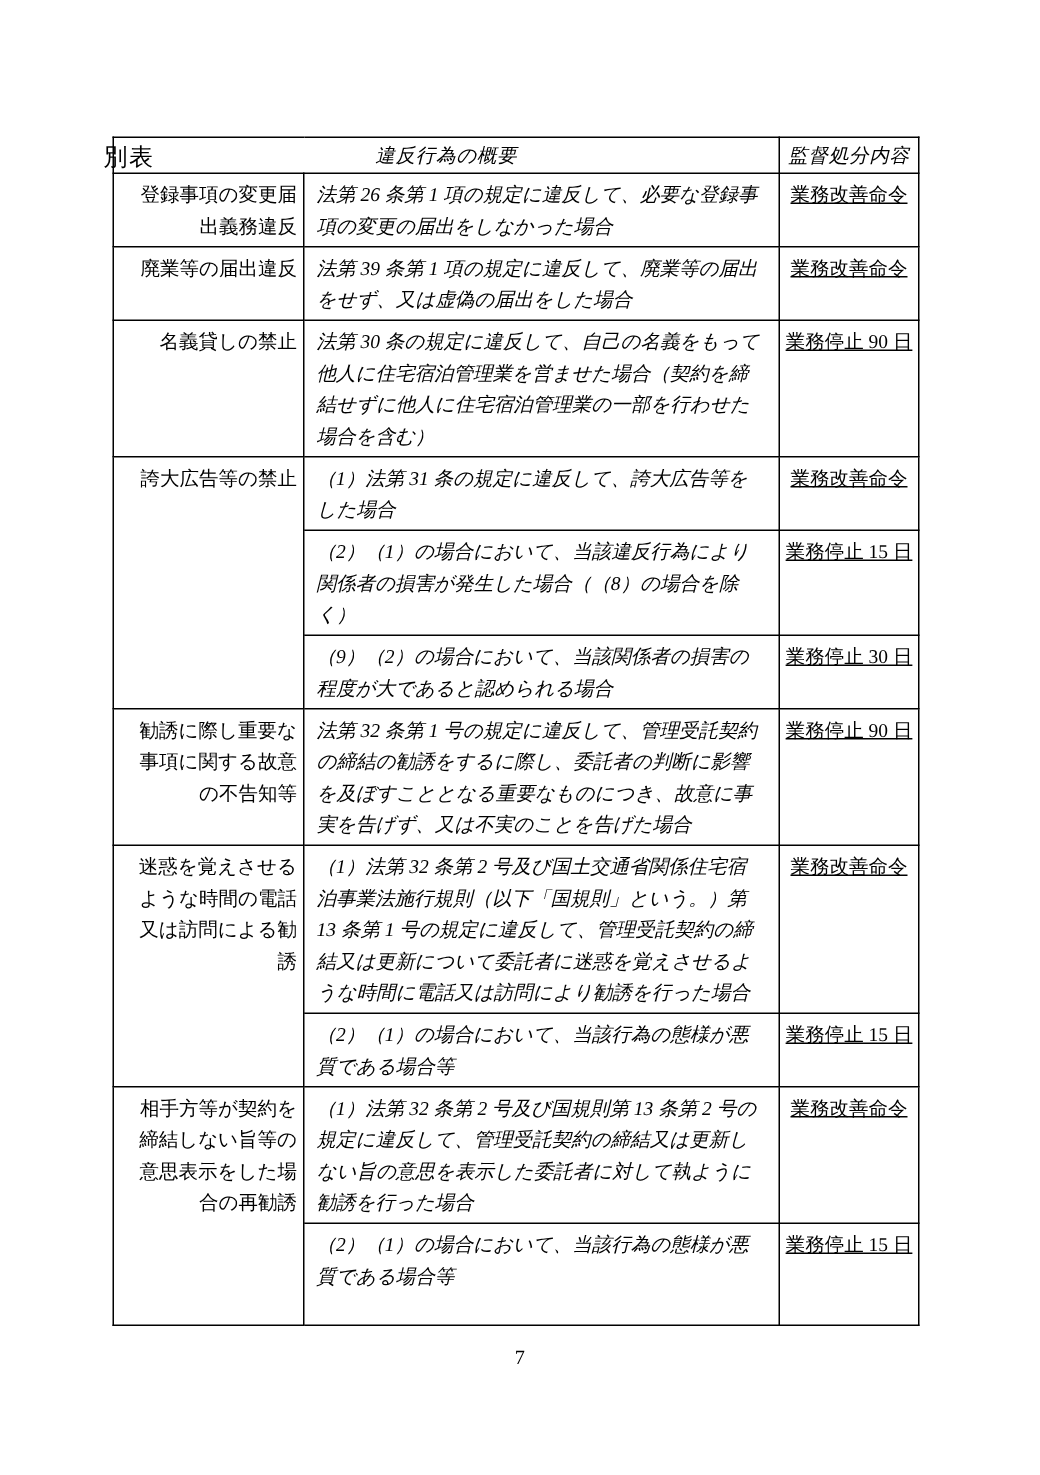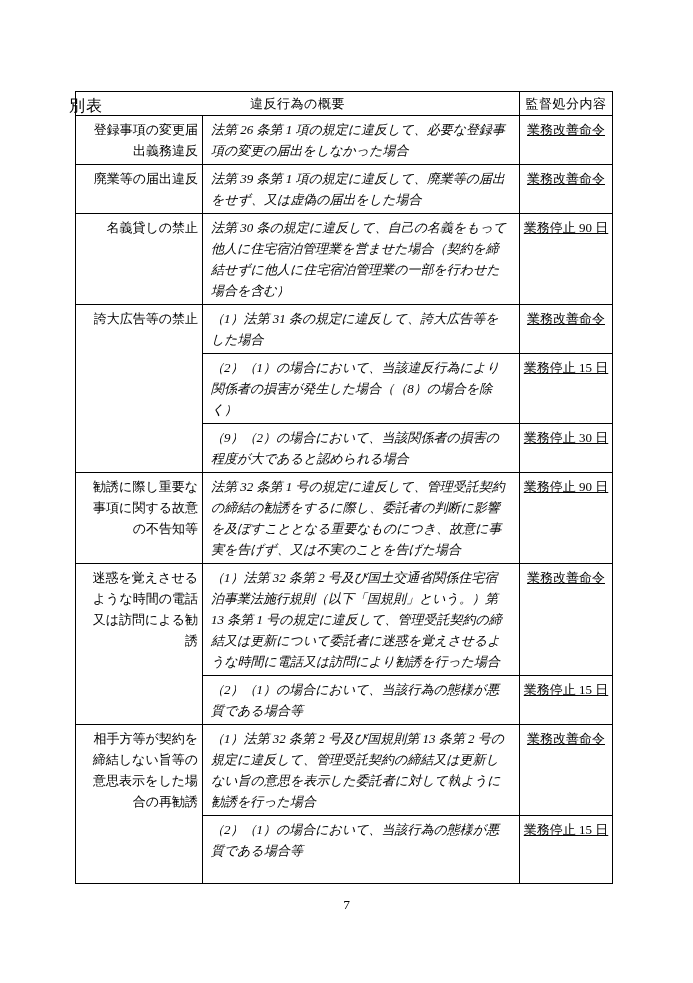--- a/index.html
+++ b/index.html
@@ -39,20 +39,21 @@
     line-height: 21px;
     vertical-align: top;
     overflow-wrap: break-word;
   }
   td.hdr {
     text-align: center;
     vertical-align: middle;
     height: 20px;
     padding: 1px 0;
     letter-spacing: 0.5px;
+    font-style: italic;
   }
   td.cat {
     padding: 3px 4px 3px 5px;
     text-align: right;
   }
   td.desc {
     padding: 3px 9px 3px 8px;
     font-style: italic;
   }
   td.disp {

